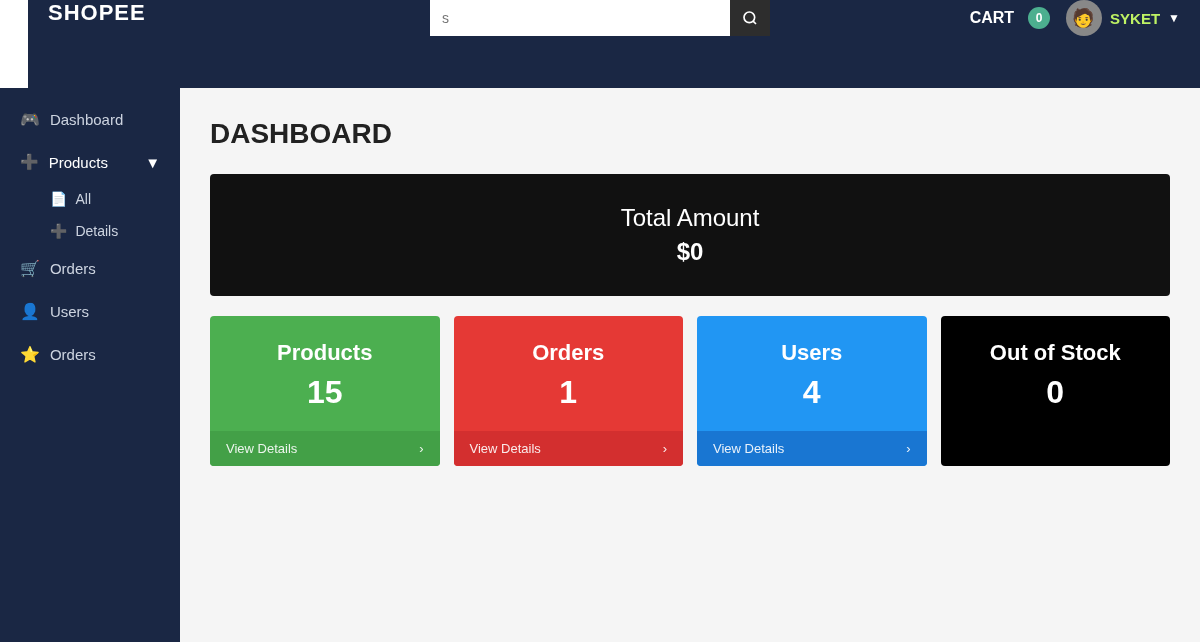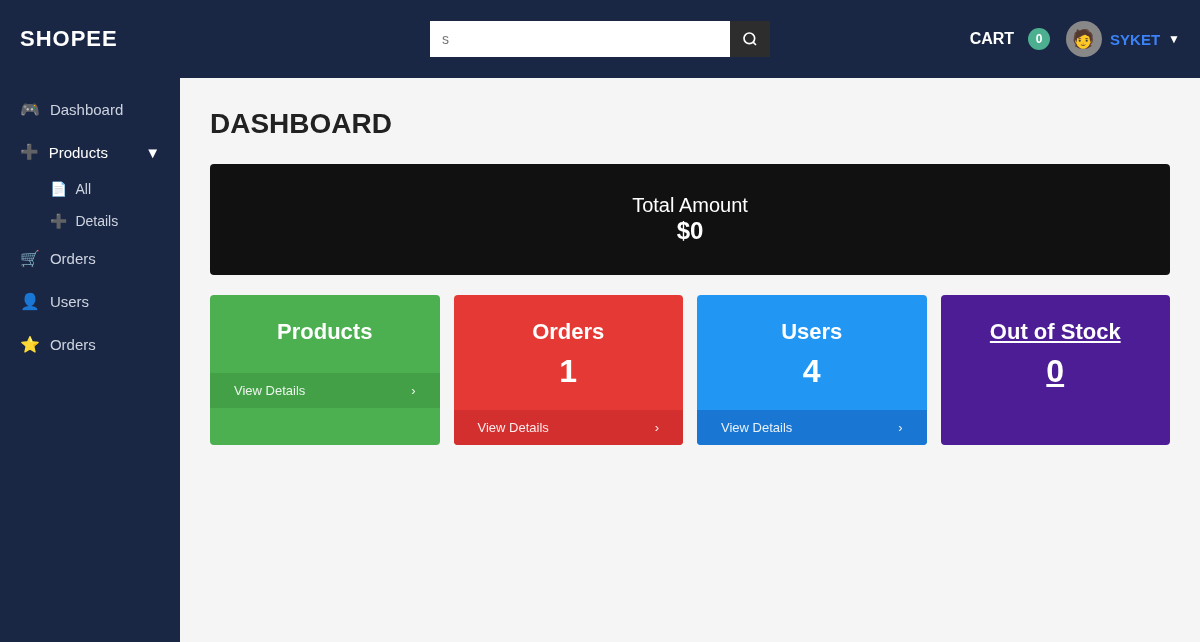--- a/index.html
+++ b/index.html
@@ -1,25 +1,26 @@
 <!DOCTYPE html>
 <html><head>
   <meta charset="utf-8">
   <style>
     * { margin: 0; padding: 0; box-sizing: border-box; }
     body { font-family: Arial, sans-serif; display: flex; flex-direction: column; height: 642px; overflow: hidden; }
 
     
     .header {
       background-color: #1a2744;
-      height: 78px;
-      display: flex;
-      align-items: center;
+      height: 88px;
+      display: flex;
+      align-items: flex-start;
       padding: 0 20px;
       flex-shrink: 0;
+      margin-left: 28px;
     }
     .logo {
       color: #ffffff;
       font-size: 22px;
       font-weight: bold;
       letter-spacing: 1px;
       margin-right: auto;
     }
     .search-container {
       display: flex;
@@ -90,21 +91,21 @@
       height: 36px;
       border-radius: 50%;
       background: #888;
       overflow: hidden;
       display: flex;
       align-items: center;
       justify-content: center;
       font-size: 18px;
     }
     .username {
-      color: #3b82f6;
+      color: #bef264;
       font-size: 15px;
       font-weight: bold;
     }
     .chevron-down {
       color: #fff;
       font-size: 12px;
     }
 
     
     .main-layout {
@@ -176,21 +177,22 @@
     
     .total-amount-card {
       background: #111;
       color: #fff;
       text-align: center;
       padding: 30px;
       border-radius: 4px;
       margin-bottom: 20px;
     }
     .total-amount-label {
-      font-size: 20px;
+      font-size: 24px;
+      margin-bottom: 6px;
     }
     .total-amount-value {
       font-size: 24px;
       font-weight: bold;
     }
 
     
     .stats-grid {
       display: grid;
       grid-template-columns: repeat(4, 1fr);
@@ -211,34 +213,34 @@
       margin-bottom: 8px;
     }
     .stat-card-value {
       font-size: 32px;
       font-weight: bold;
     }
     .stat-card-footer {
       display: flex;
       align-items: center;
       justify-content: space-between;
-      padding: 10px 24px;
+      padding: 10px 16px;
       font-size: 13px;
       cursor: pointer;
     }
     .stat-card-footer span {
       opacity: 0.9;
     }
     .card-green { background: #4caf50; }
     .card-green .stat-card-footer { background: #43a047; }
     .card-red { background: #e53935; }
     .card-red .stat-card-footer { background: #d32f2f; }
     .card-blue { background: #2196f3; }
     .card-blue .stat-card-footer { background: #1976d2; }
-    .card-yellow { background: #4c1d95; text-decoration: underline; }
+    .card-yellow { background: #000000; }
   </style>
 </head>
 <body>
 
 <div class="header">
   <span class="logo">SHOPEE</span>
 
   <div class="search-container">
     <input class="search-input" type="text" placeholder="s" style="">
     <button class="search-btn">
@@ -308,20 +310,21 @@
 
     <div class="total-amount-card">
       <div class="total-amount-label">Total Amount</div>
       <div class="total-amount-value">$0</div>
     </div>
 
     <div class="stats-grid" id="stats-grid">
     <div class="stat-card card-green">
       <div class="stat-card-body">
         <div class="stat-card-title">Products</div>
+        <div class="stat-card-value">15</div>
       </div>
 
         <div class="stat-card-footer">
           <span>View Details</span>
           <span>›</span>
         </div>
     </div>
         <div class="stat-card card-red">
       <div class="stat-card-body">
         <div class="stat-card-title">Orders</div>

